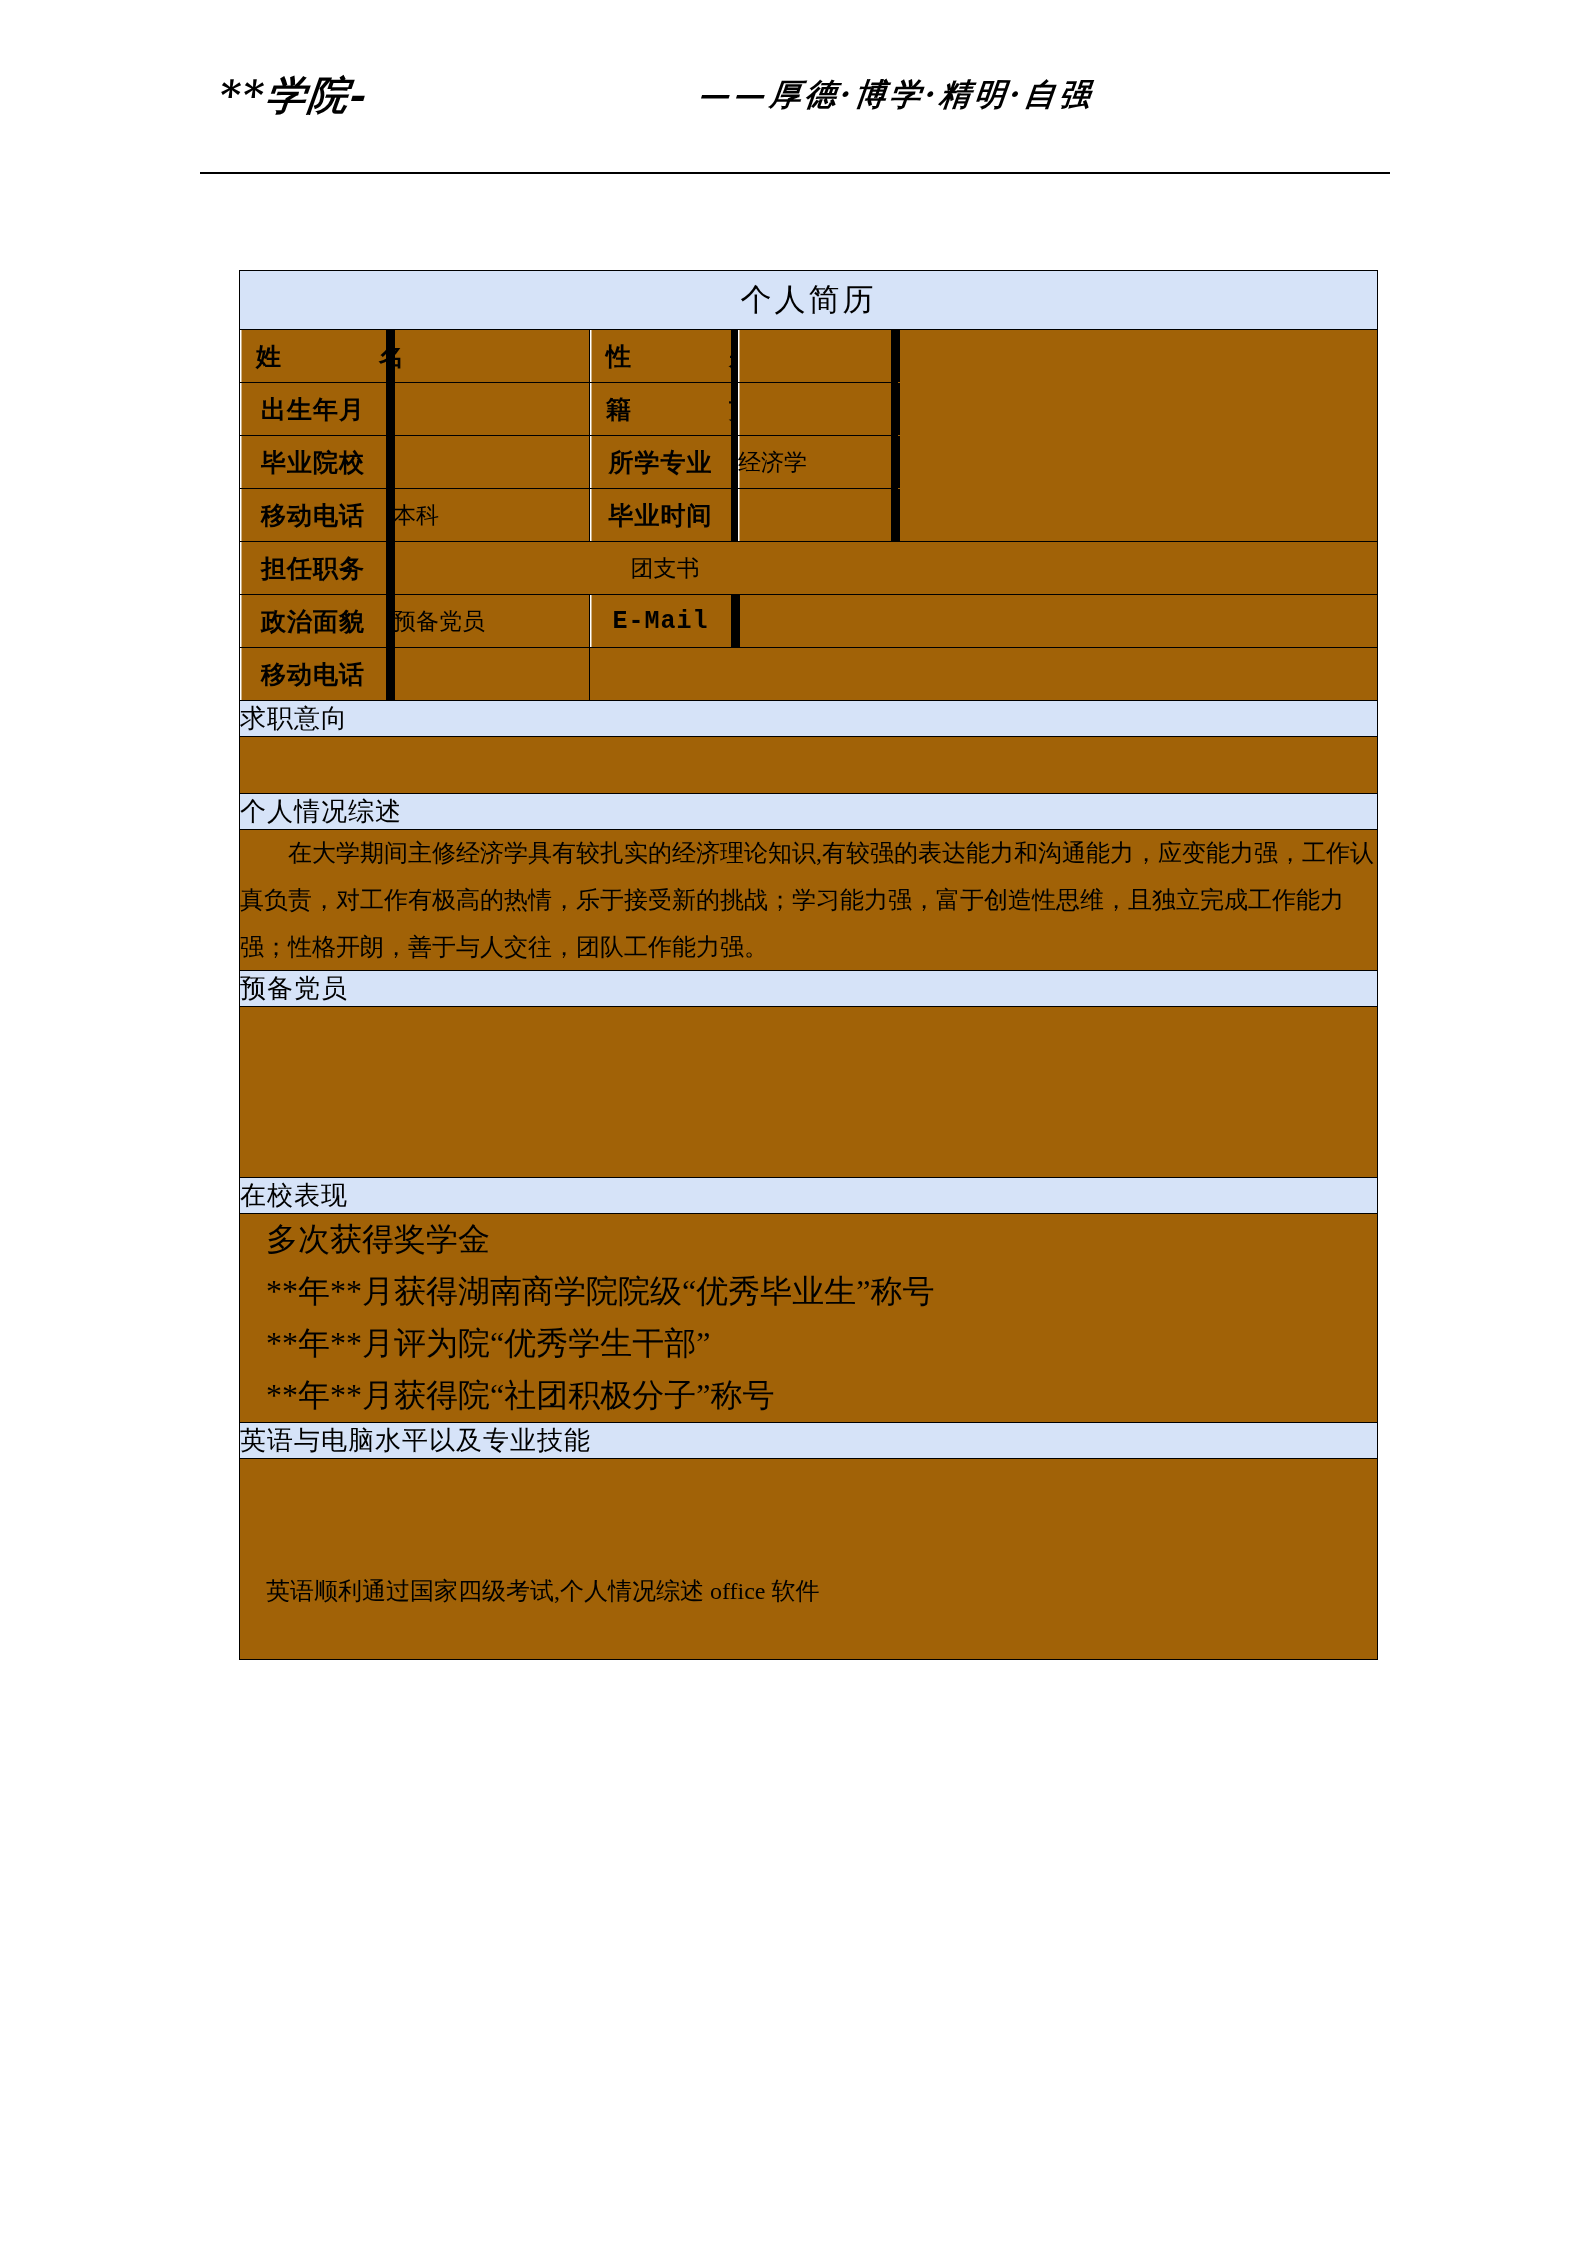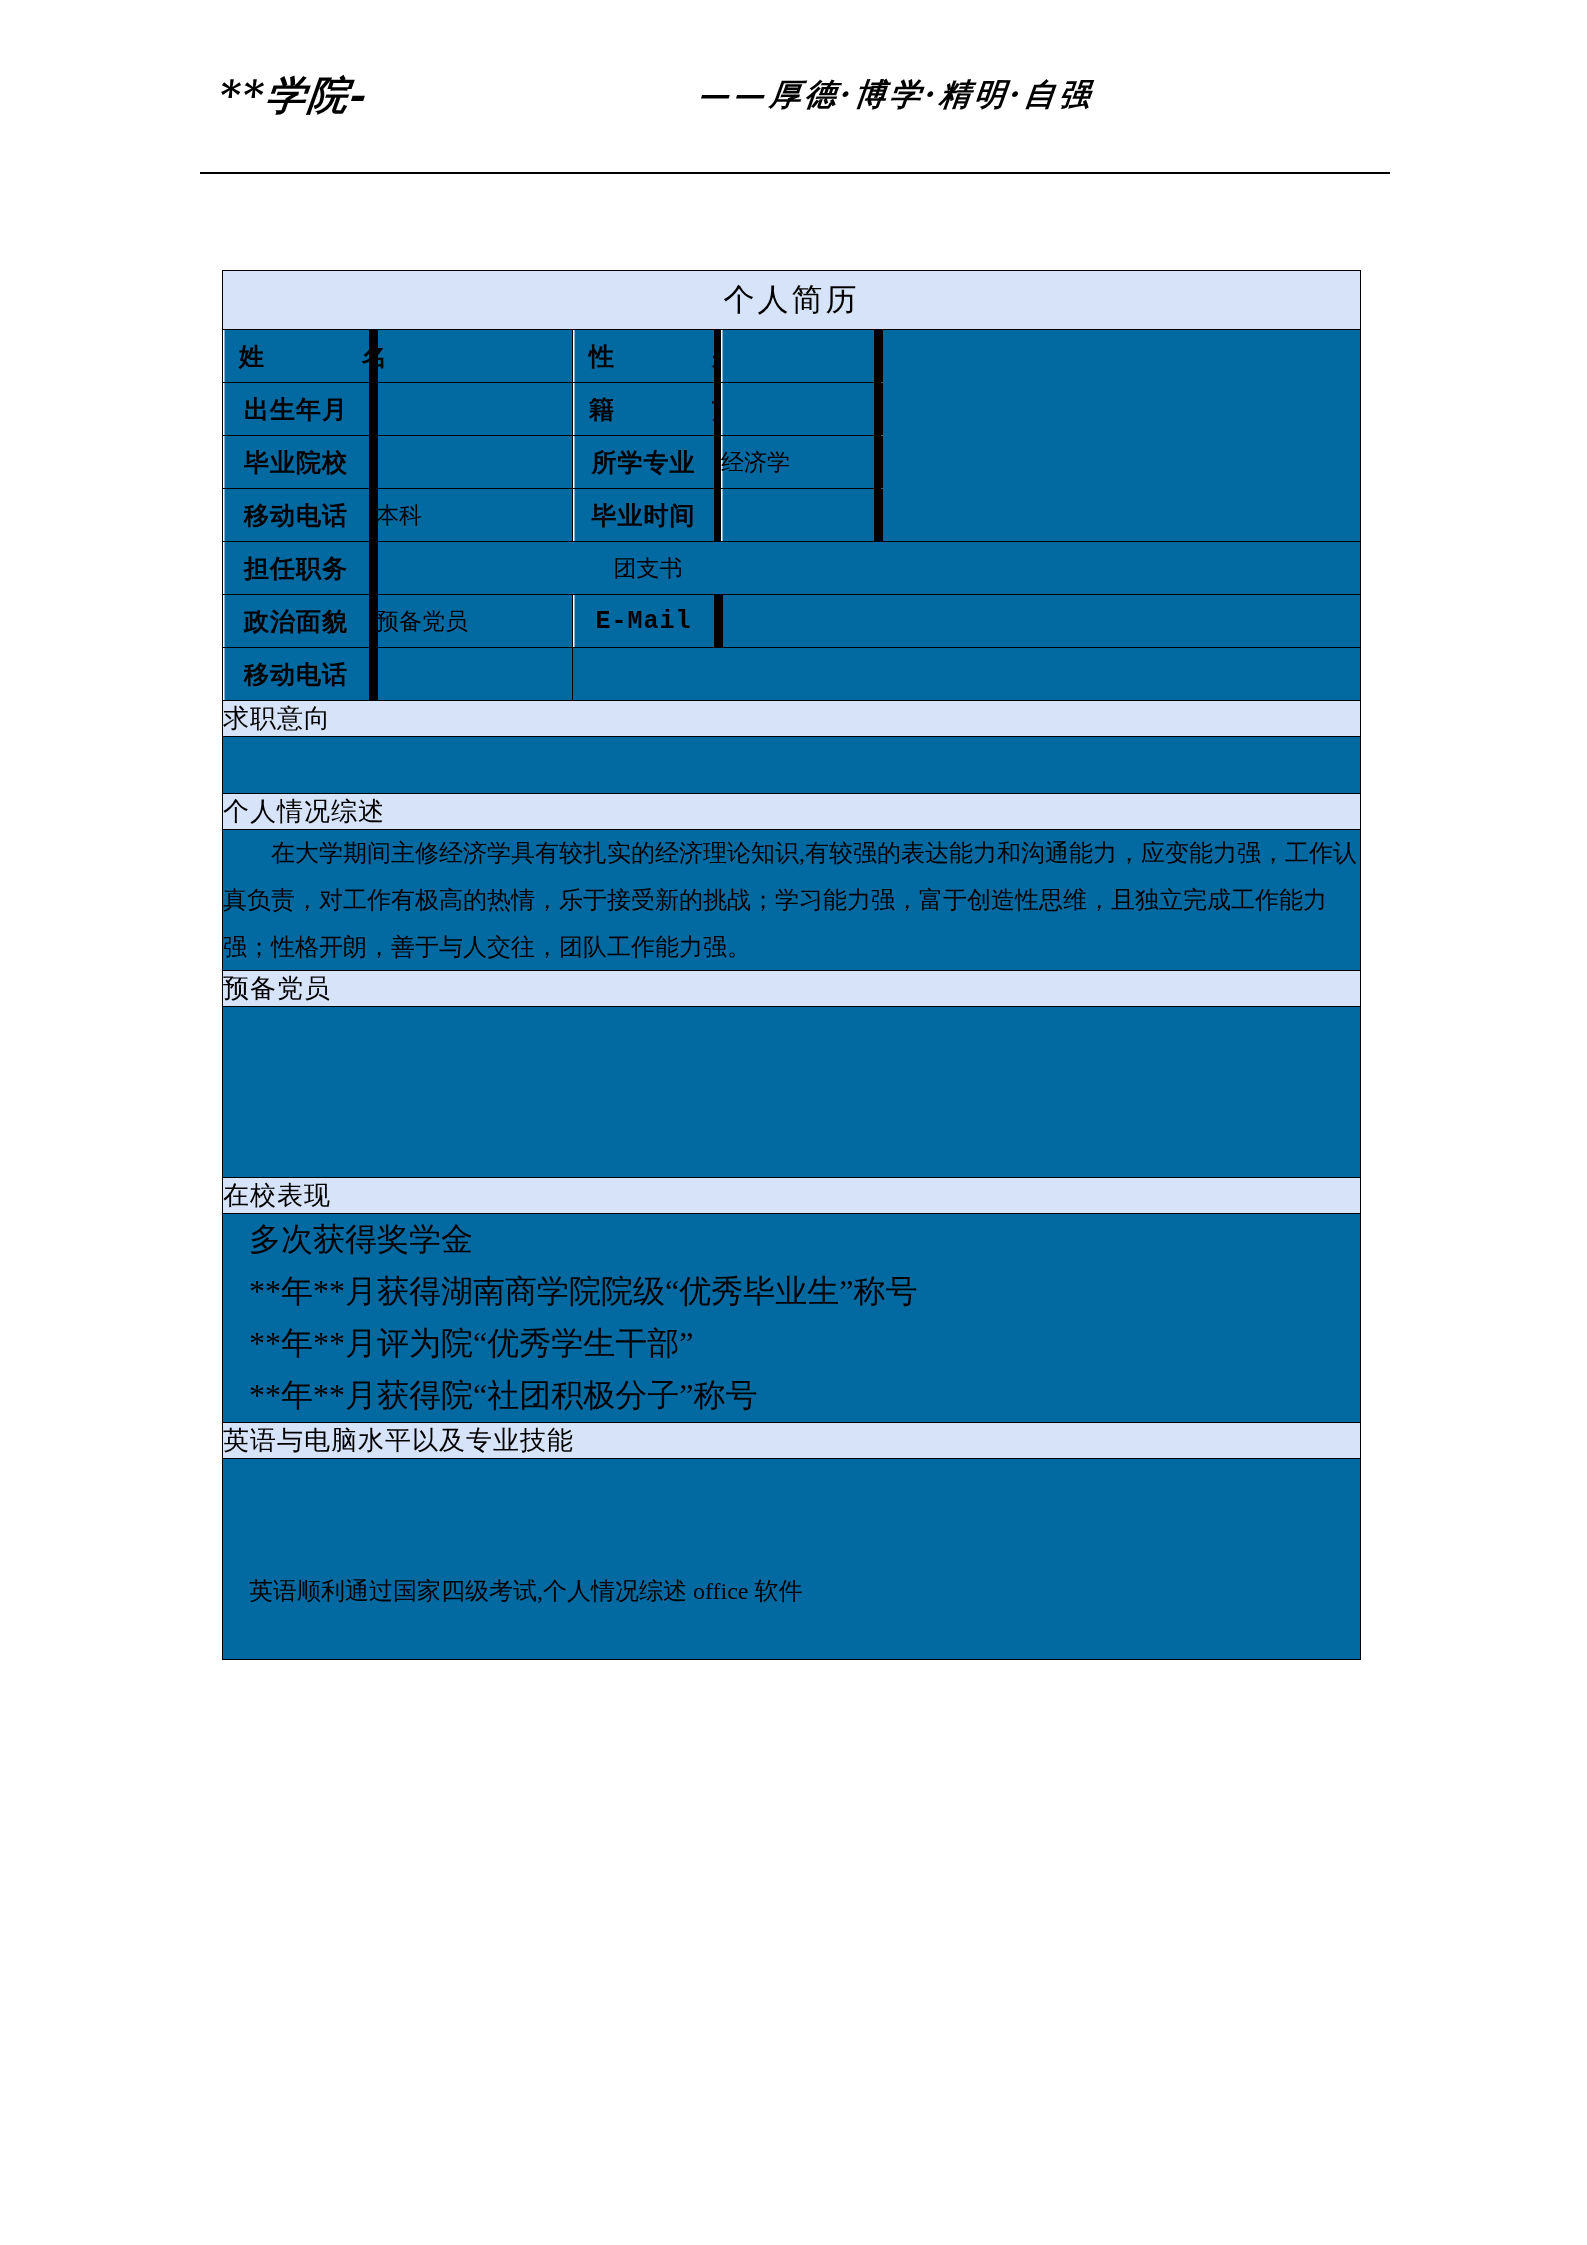--- a/index.html
+++ b/index.html
@@ -60,34 +60,34 @@
     left: 200px;
     top: 172px;
     width: 1190px;
     height: 0;
     border-top: 2.5px solid #000000;
   }
 
   
   .resume-wrap {
     position: absolute;
-    left: 222px;
+    left: 239px;
     top: 270px;
     width: 1138px;
   }
   table.resume {
     width: 1138px;
     border-collapse: collapse;
     table-layout: fixed;
   }
   table.resume td {
     border: 1.6px solid #000000;
     padding: 0;
     vertical-align: middle;
-    background: #0369a1;
+    background: #a16207;
   }
 
   .band {
     background: #d6e3f8 !important;
   }
 
   .doc-title {
     text-align: center;
     font-size: 31px;
     letter-spacing: 3px;

